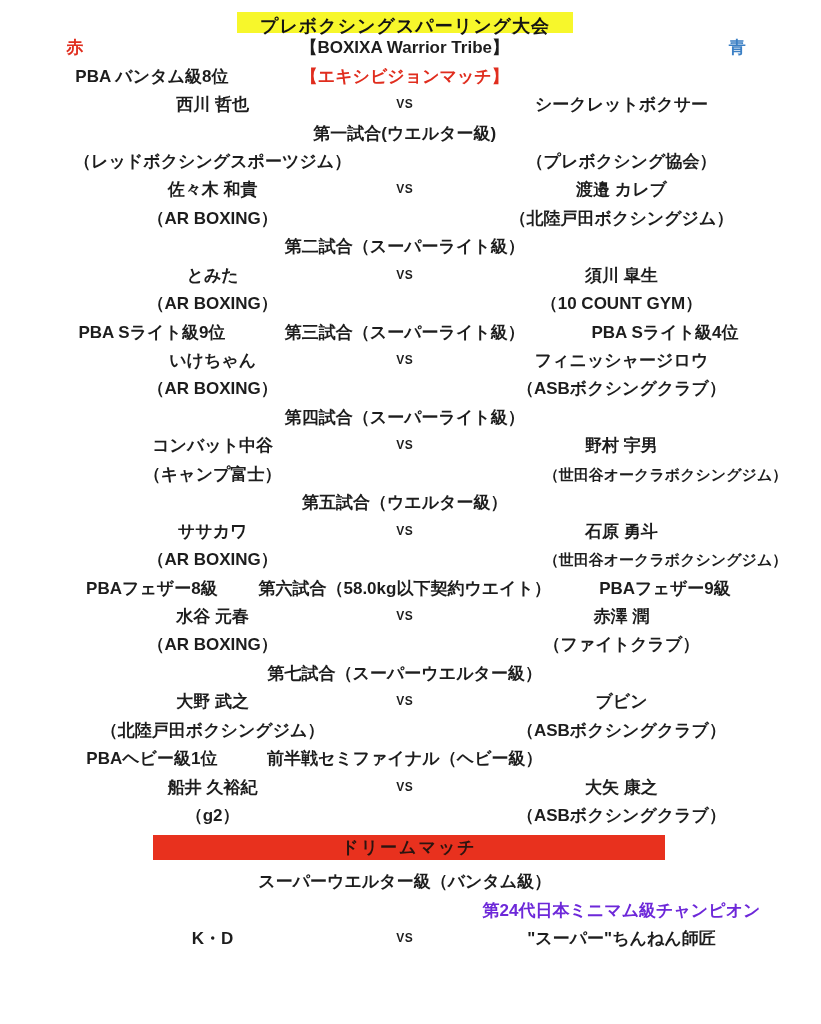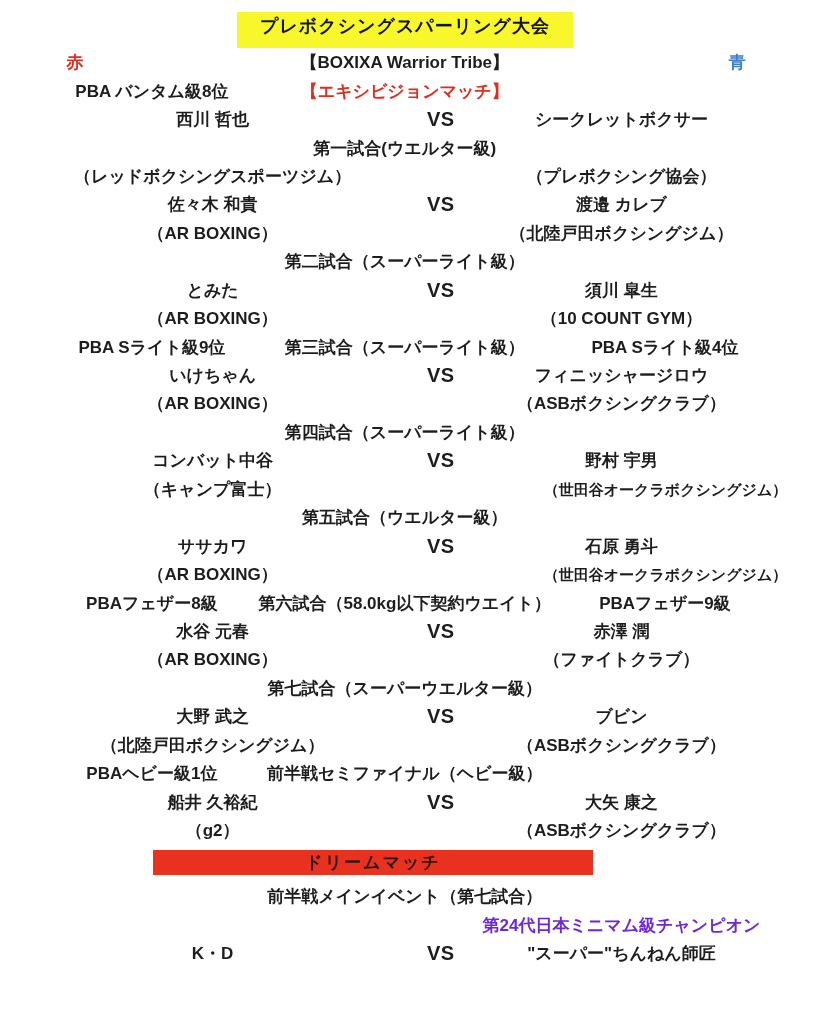--- a/index.html
+++ b/index.html
@@ -4,44 +4,44 @@
 <style>
   html,body{margin:0;padding:0;background:#ffffff;}
   body{
     width:821px;height:1024px;overflow:hidden;
     font-family:"Liberation Sans","DejaVu Sans",sans-serif;
     font-weight:bold;color:#1d1d1d;
   }
   .doc{position:relative;width:821px;height:1024px;padding-top:12px;box-sizing:border-box;}
   .banner{box-sizing:border-box;text-align:center;white-space:nowrap;}
   .yellow-banner{
-    margin-left:237px;width:336px;height:36px;line-height:28px;
+    margin-left:237px;width:336px;height:21px;line-height:28px;
     background:#f7f72b;color:#141414;font-size:18px;letter-spacing:1px;
   }
   .red-banner{
-    margin:6px 16px 7px 153px;width:440px;height:25px;line-height:25px;
+    margin:6px 16px 7px 153px;width:512px;height:25px;line-height:25px;
     background:#e8311e;color:#2b1410;font-size:17px;letter-spacing:2px;
   }
   .line{position:relative;height:28.45px;}
   .cell{
     position:absolute;top:50%;transform:translate(-50%,-50%);
     white-space:nowrap;font-size:17px;line-height:1;
   }
   .pos-corner-left{left:9.1%;}
   .pos-corner-right{left:89.8%;}
   .pos-rank-left{left:18.5%;}
   .pos-rank-right{left:81%;}
   .pos-left{left:25.9%;}
   .pos-center{left:49.3%;}
   .pos-right{left:75.7%;}
   .c-red{color:#e02d1e;}
   .c-blue{color:#3b7fc4;}
   .c-purple{color:#6d28d9;}
   .small{font-size:15px;margin-left:44px;}
-  .vs{font-size:20px;letter-spacing:0.5px;margin-left:36px;}
+  .vs{font-size:12px;letter-spacing:0.5px;}
 </style>
 </head>
 <body>
 
 <div class="doc">
   <div>
       <div class="banner yellow-banner">プレボクシングスパーリング大会</div>
       <div class="line">
         <span class="cell pos-corner-left c-red">赤</span>
         <span class="cell pos-center">【BOXIXA Warrior Tribe】</span>
@@ -156,21 +156,21 @@
         <span class="cell pos-left">船井 久裕紀</span>
         <span class="cell pos-center vs">VS</span>
         <span class="cell pos-right">大矢 康之</span>
       </div>
       <div class="line">
         <span class="cell pos-left">（g2）</span>
         <span class="cell pos-right">（ASBボクシングクラブ）</span>
       </div>
       <div class="banner red-banner">ドリームマッチ</div>
       <div class="line">
-        <span class="cell pos-center">前半戦メインイベント（第七試合）</span>
+        <span class="cell pos-center">スーパーウエルター級（バンタム級）</span>
       </div>
       <div class="line">
         <span class="cell pos-right c-purple">第24代日本ミニマム級チャンピオン</span>
       </div>
       <div class="line">
         <span class="cell pos-left">K・D</span>
         <span class="cell pos-center vs">VS</span>
         <span class="cell pos-right">"スーパー"ちんねん師匠</span>
       </div>
     </div>

